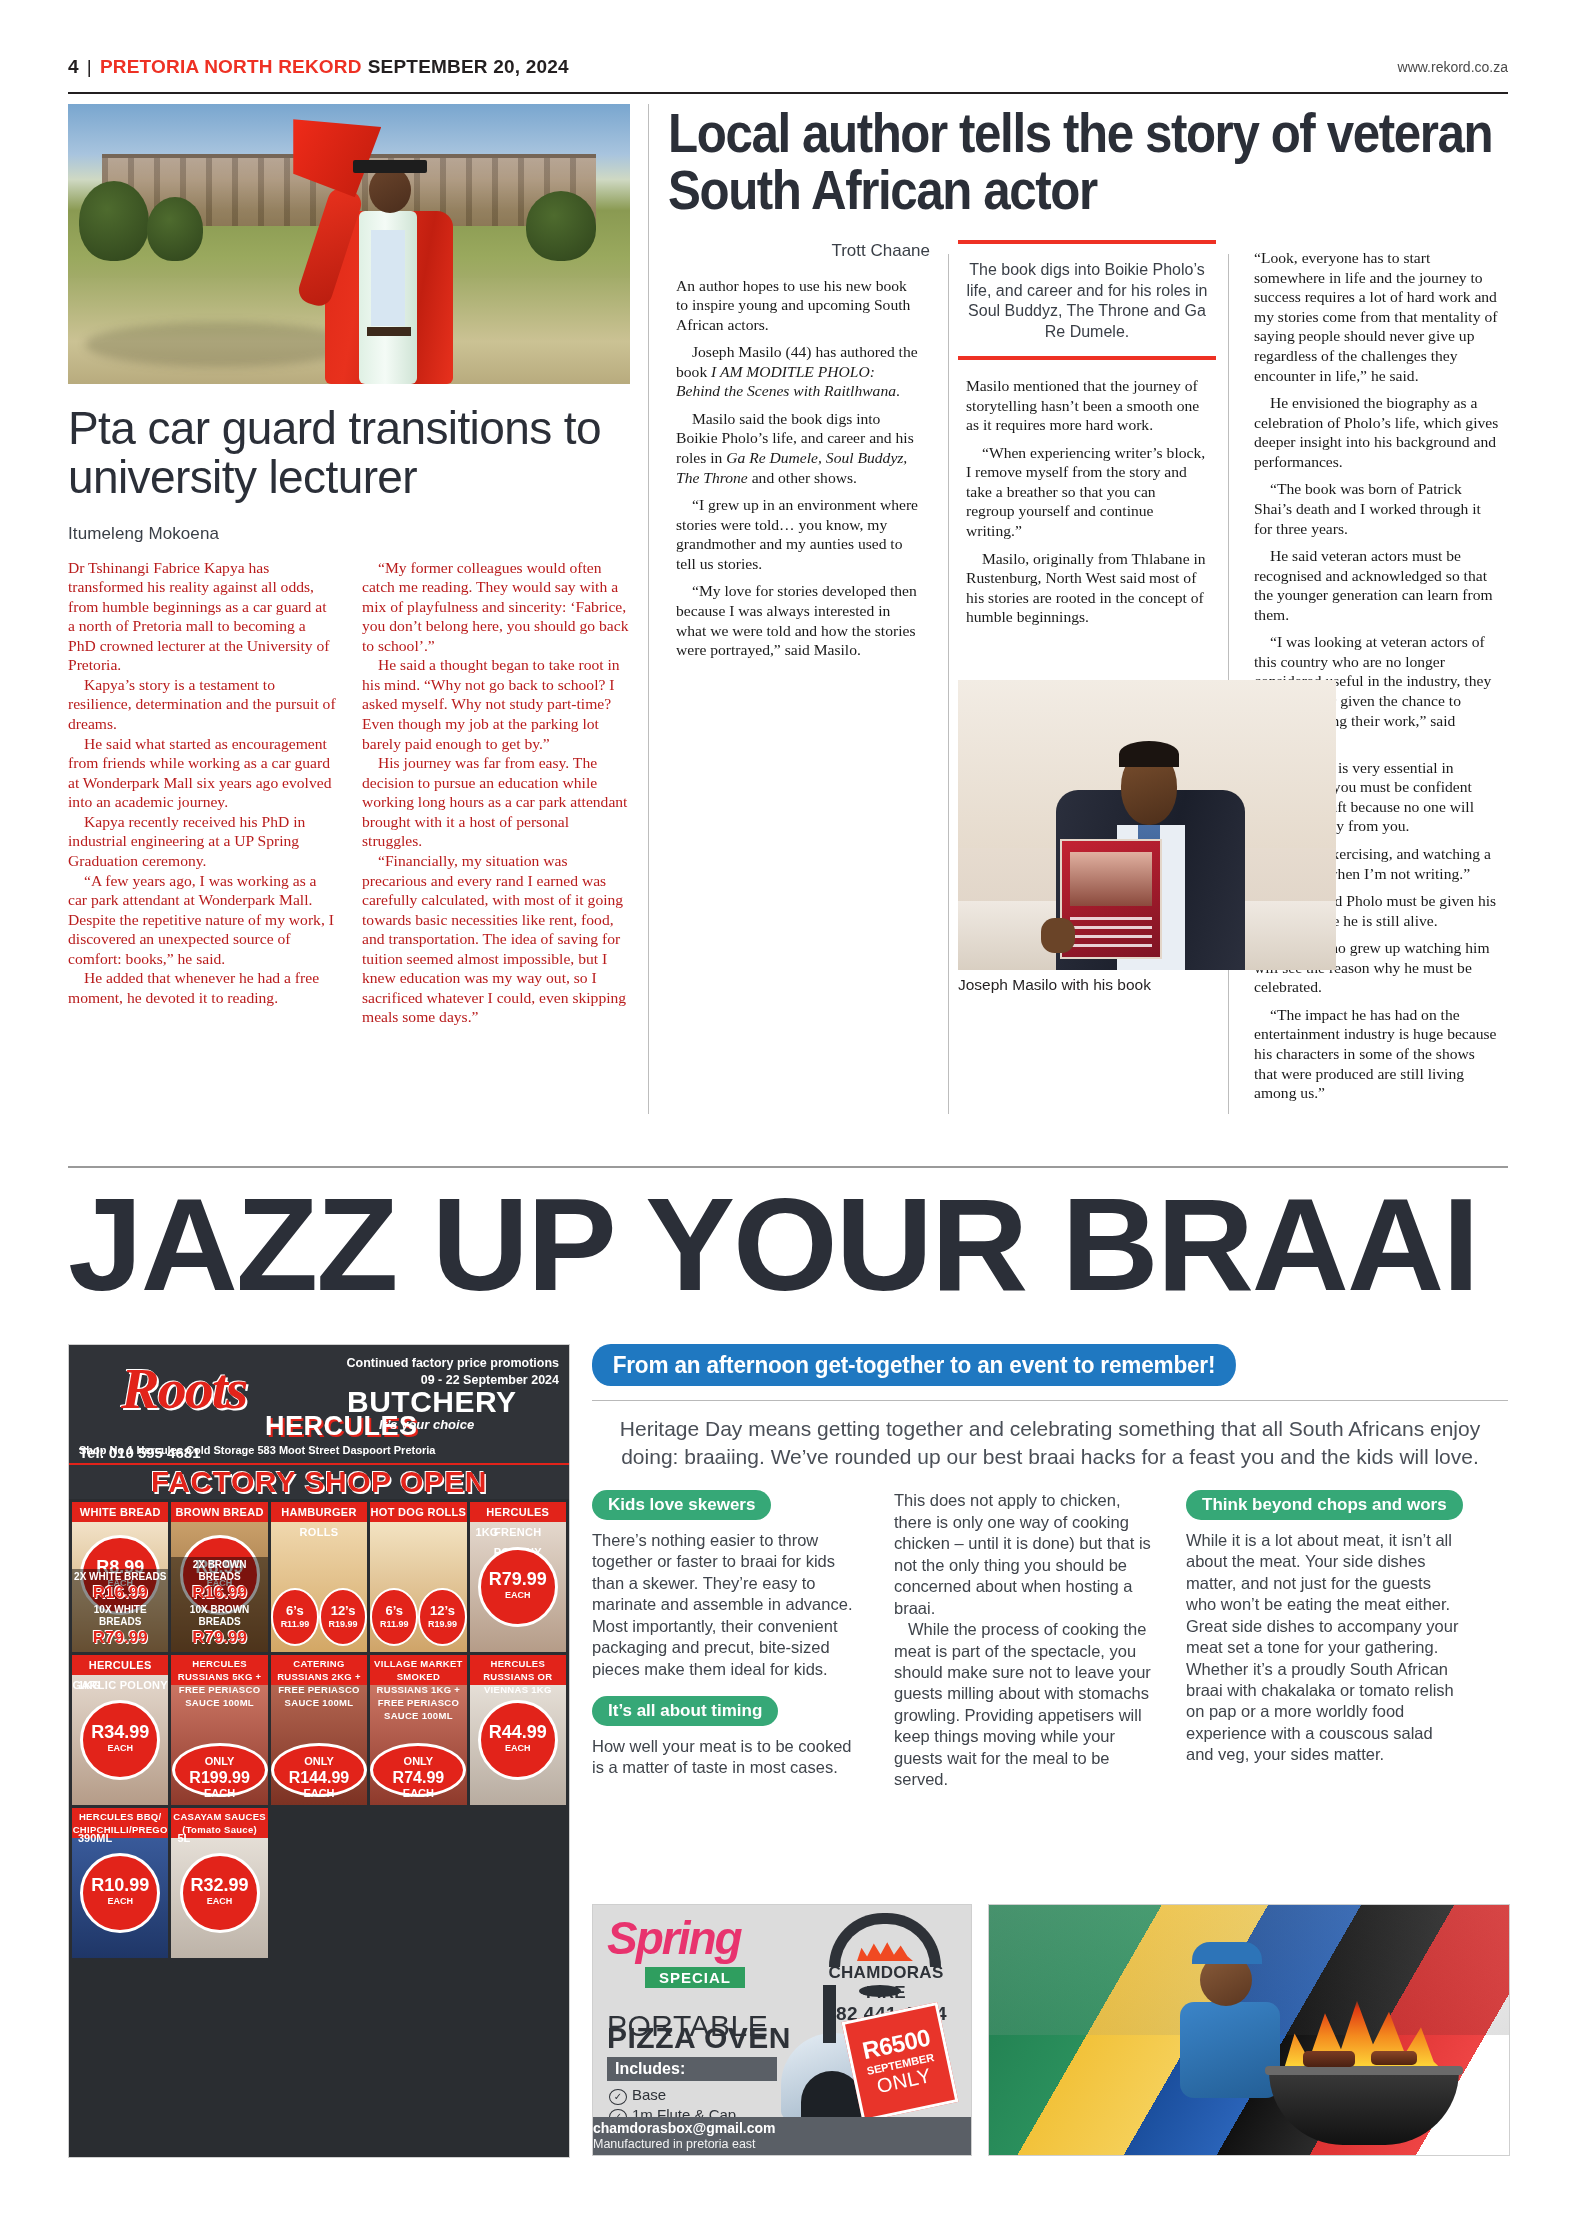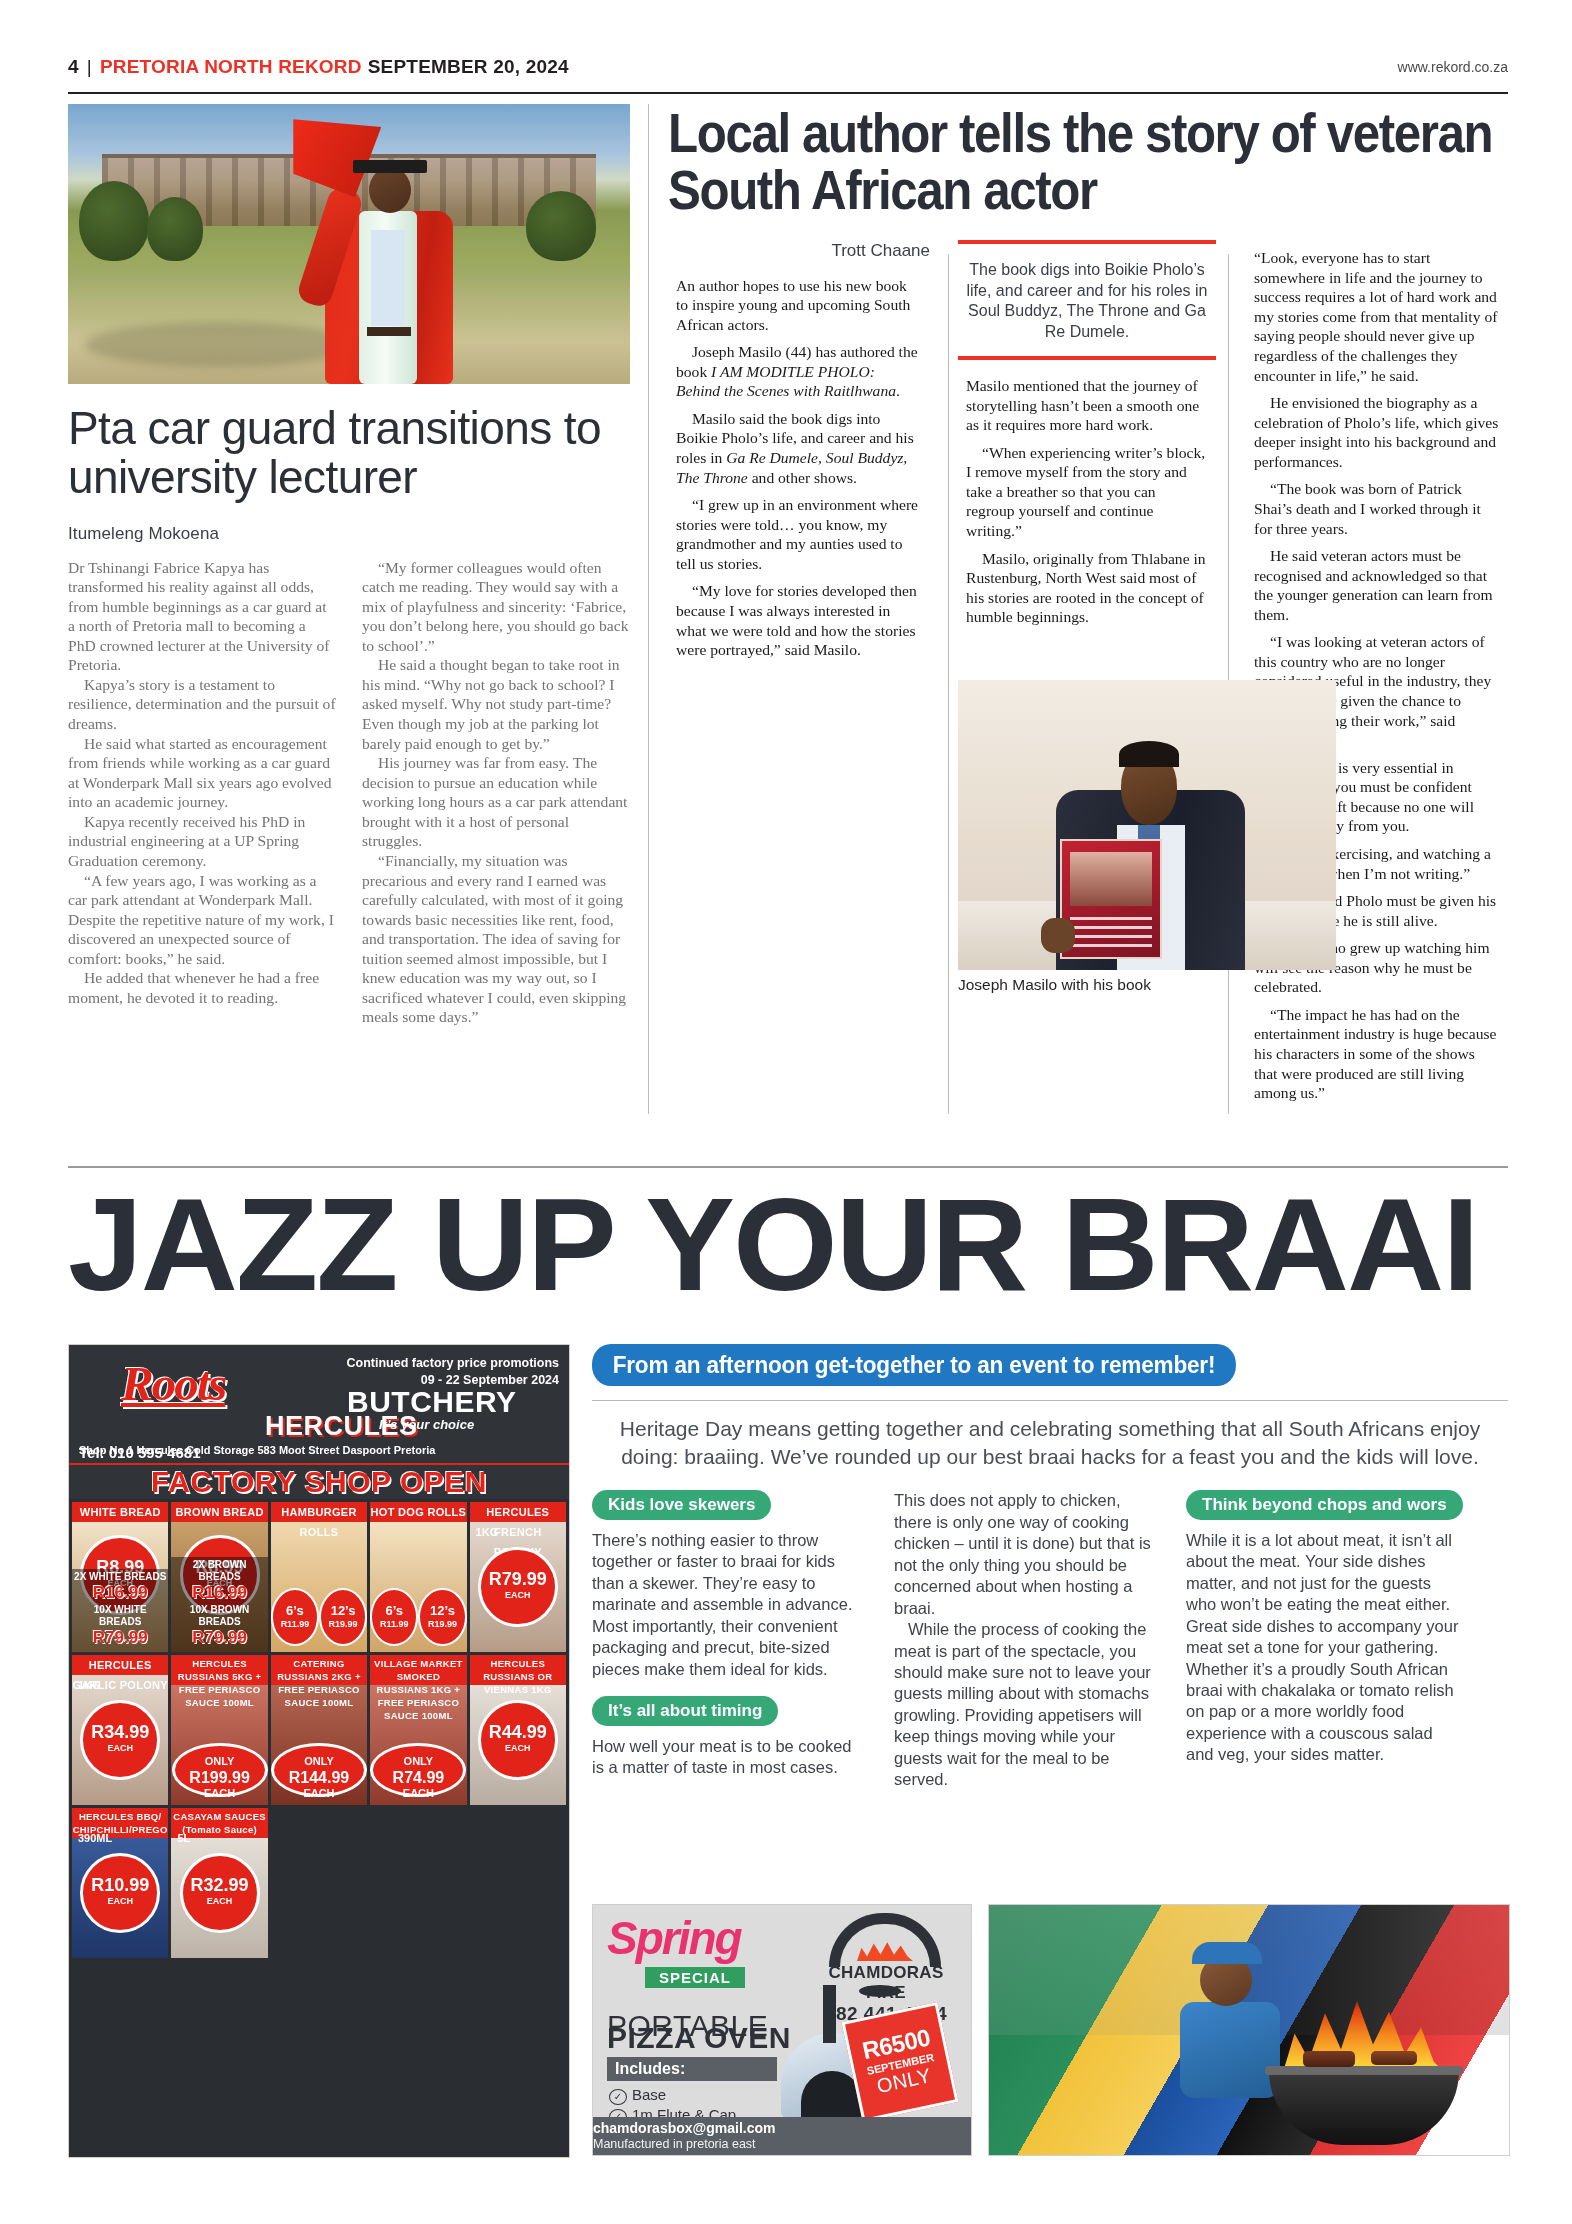--- a/index.html
+++ b/index.html
@@ -62,21 +62,21 @@
   .caption{font-size:15.5px;color:#231f20;line-height:1.28;margin-top:7px;}
   .caption b{font-weight:bold;}
   .headline-left{
     font-family:"Liberation Sans",sans-serif;font-weight:normal;
     font-size:46px;line-height:1.06;letter-spacing:-0.6px;color:#2b2f38;
     margin:20px 0 0 0;
   }
   .byline{font-size:17px;color:#3a3f47;margin-top:22px;letter-spacing:.1px;}
   .two-col{column-count:2;column-gap:26px;margin-top:14px;
     font-family:"Liberation Serif",serif;font-size:15.6px;line-height:1.255;
-    color:#737373;text-align:left;}
+    color:#b91c1c;text-align:left;}
   .two-col p{margin:0;text-indent:0;}
   .two-col p + p{text-indent:16px;}
 
   
   .vdiv{position:absolute;top:0;width:1px;background:#bdbdbd;}
 
   
   .col-story{position:absolute;left:600px;top:0;width:840px;}
   .headline-main{
     font-family:"Liberation Sans",sans-serif;font-weight:bold;font-size:56px;
@@ -129,22 +129,22 @@
     font-size:132px;line-height:.95;color:#2b2f38;letter-spacing:-2px;
     transform:scaleX(1.02);transform-origin:left top;white-space:nowrap;
   }
 
   .feature{position:absolute;left:68px;top:1344px;width:1440px;height:812px;}
   .ad-left{position:absolute;left:0;top:0;width:500px;height:812px;border:1px solid #cfcfcf;overflow:hidden;background:#2a2d31;}
 
   
   .roots-head{position:relative;height:96px;background:#303338;}
   .roots-logo{position:absolute;left:52px;top:10px;font-family:"Liberation Serif",serif;
-    font-style:italic;font-weight:bold;font-size:49px;color:#e2231a;
-    text-shadow:2px 2px 0 #fff,-1px -1px 0 #fff;letter-spacing:-2px;text-decoration:underline;}
+    font-style:italic;font-weight:bold;font-size:58px;color:#e2231a;
+    text-shadow:2px 2px 0 #fff,-1px -1px 0 #fff;letter-spacing:-2px;}
   .roots-butch{position:absolute;left:278px;top:40px;font-size:30px;font-weight:bold;color:#fff;letter-spacing:.5px;}
   .roots-herc{position:absolute;left:196px;top:66px;font-size:27px;font-weight:bold;color:#fff;
     text-shadow:2px 2px 0 #e2231a;letter-spacing:.5px;}
   .roots-choice{position:absolute;left:310px;top:72px;font-size:13px;font-style:italic;font-weight:bold;color:#fff;}
   .roots-promo{position:absolute;right:10px;top:10px;text-align:right;color:#fff;
     font-size:12.5px;font-weight:bold;line-height:1.35;}
   .roots-addr{position:relative;height:22px;background:#303338;color:#fff;font-size:11px;font-weight:bold;}
   .roots-addr span{position:absolute;left:10px;top:3px;}
   .roots-tel{position:absolute;right:10px;top:1px;font-size:15px;font-weight:bold;color:#fff;}
   .roots-factory{height:34px;background:#303338;border-top:2px solid #e2231a;text-align:center;}

